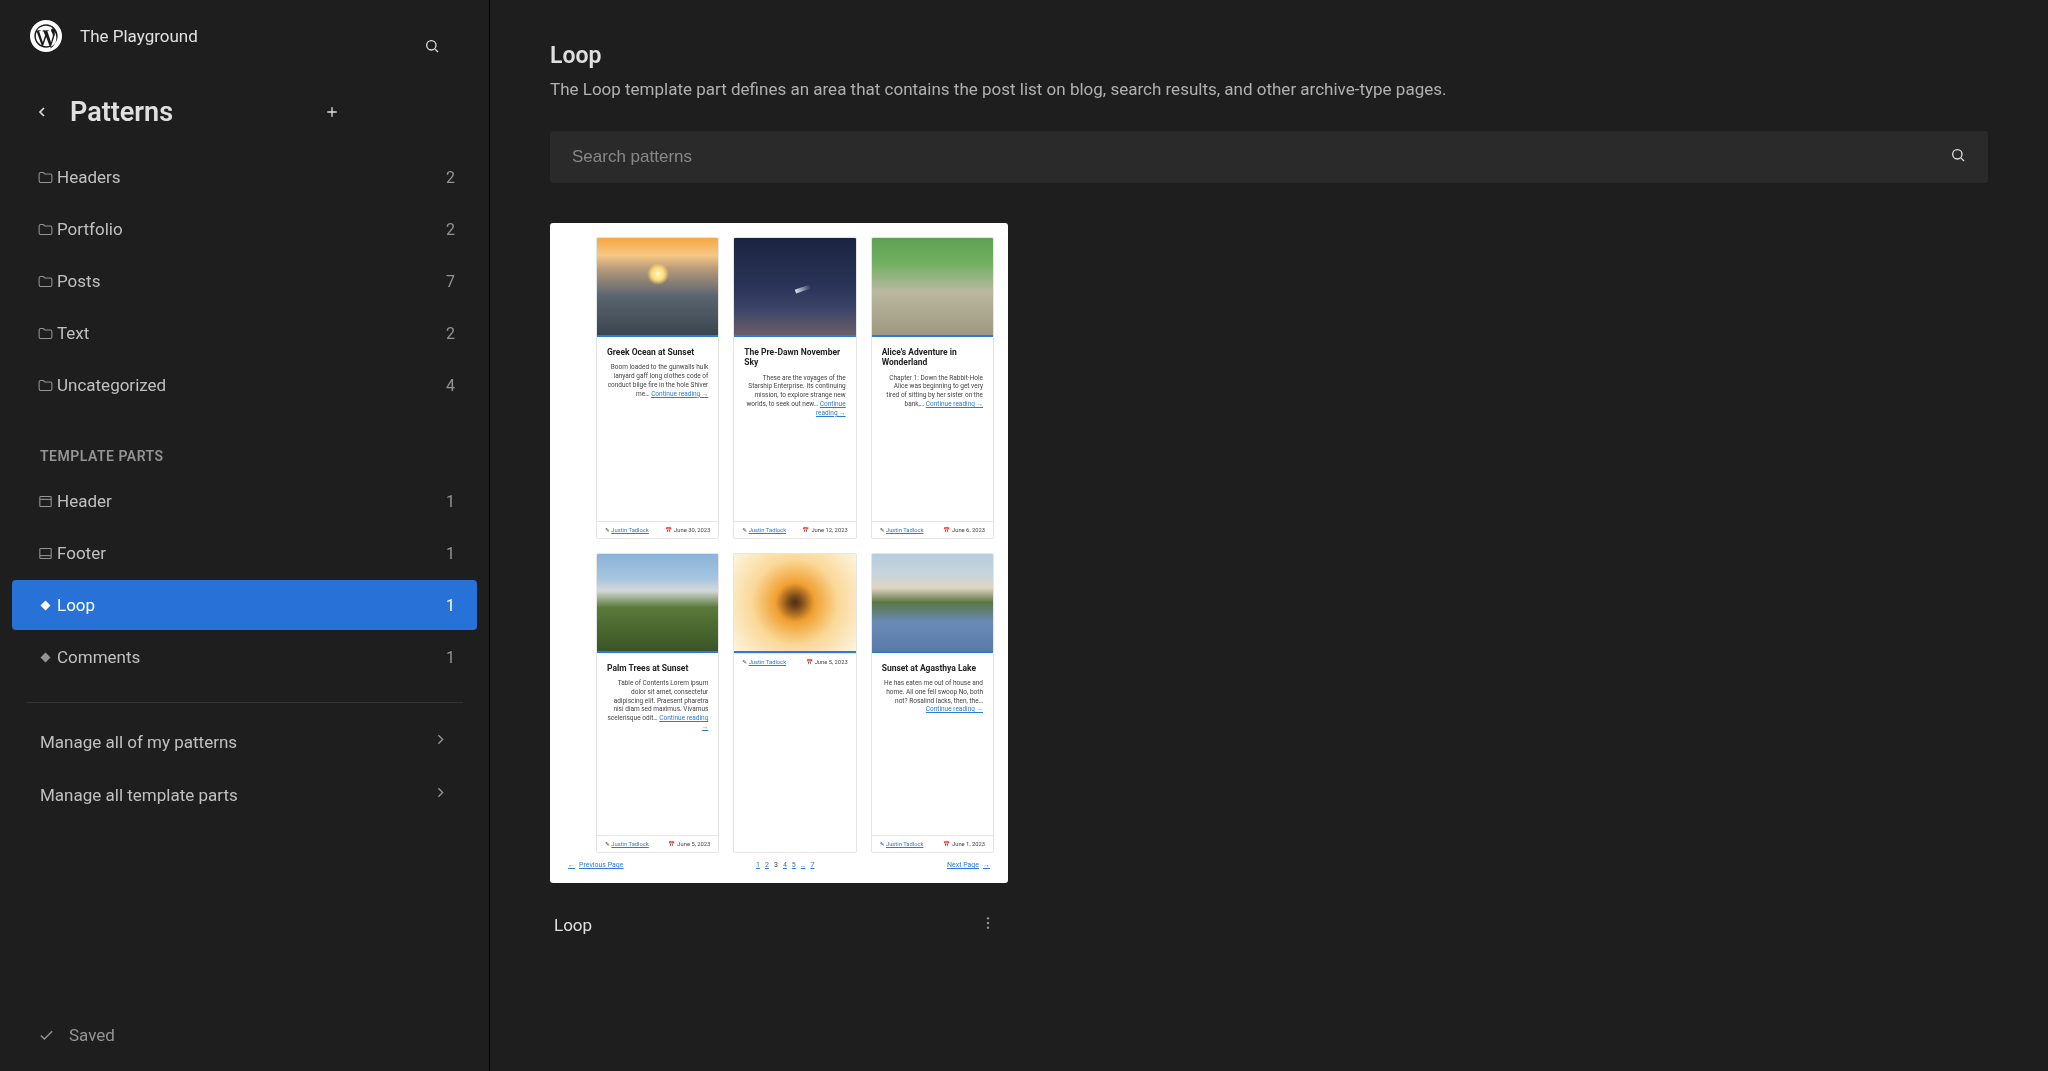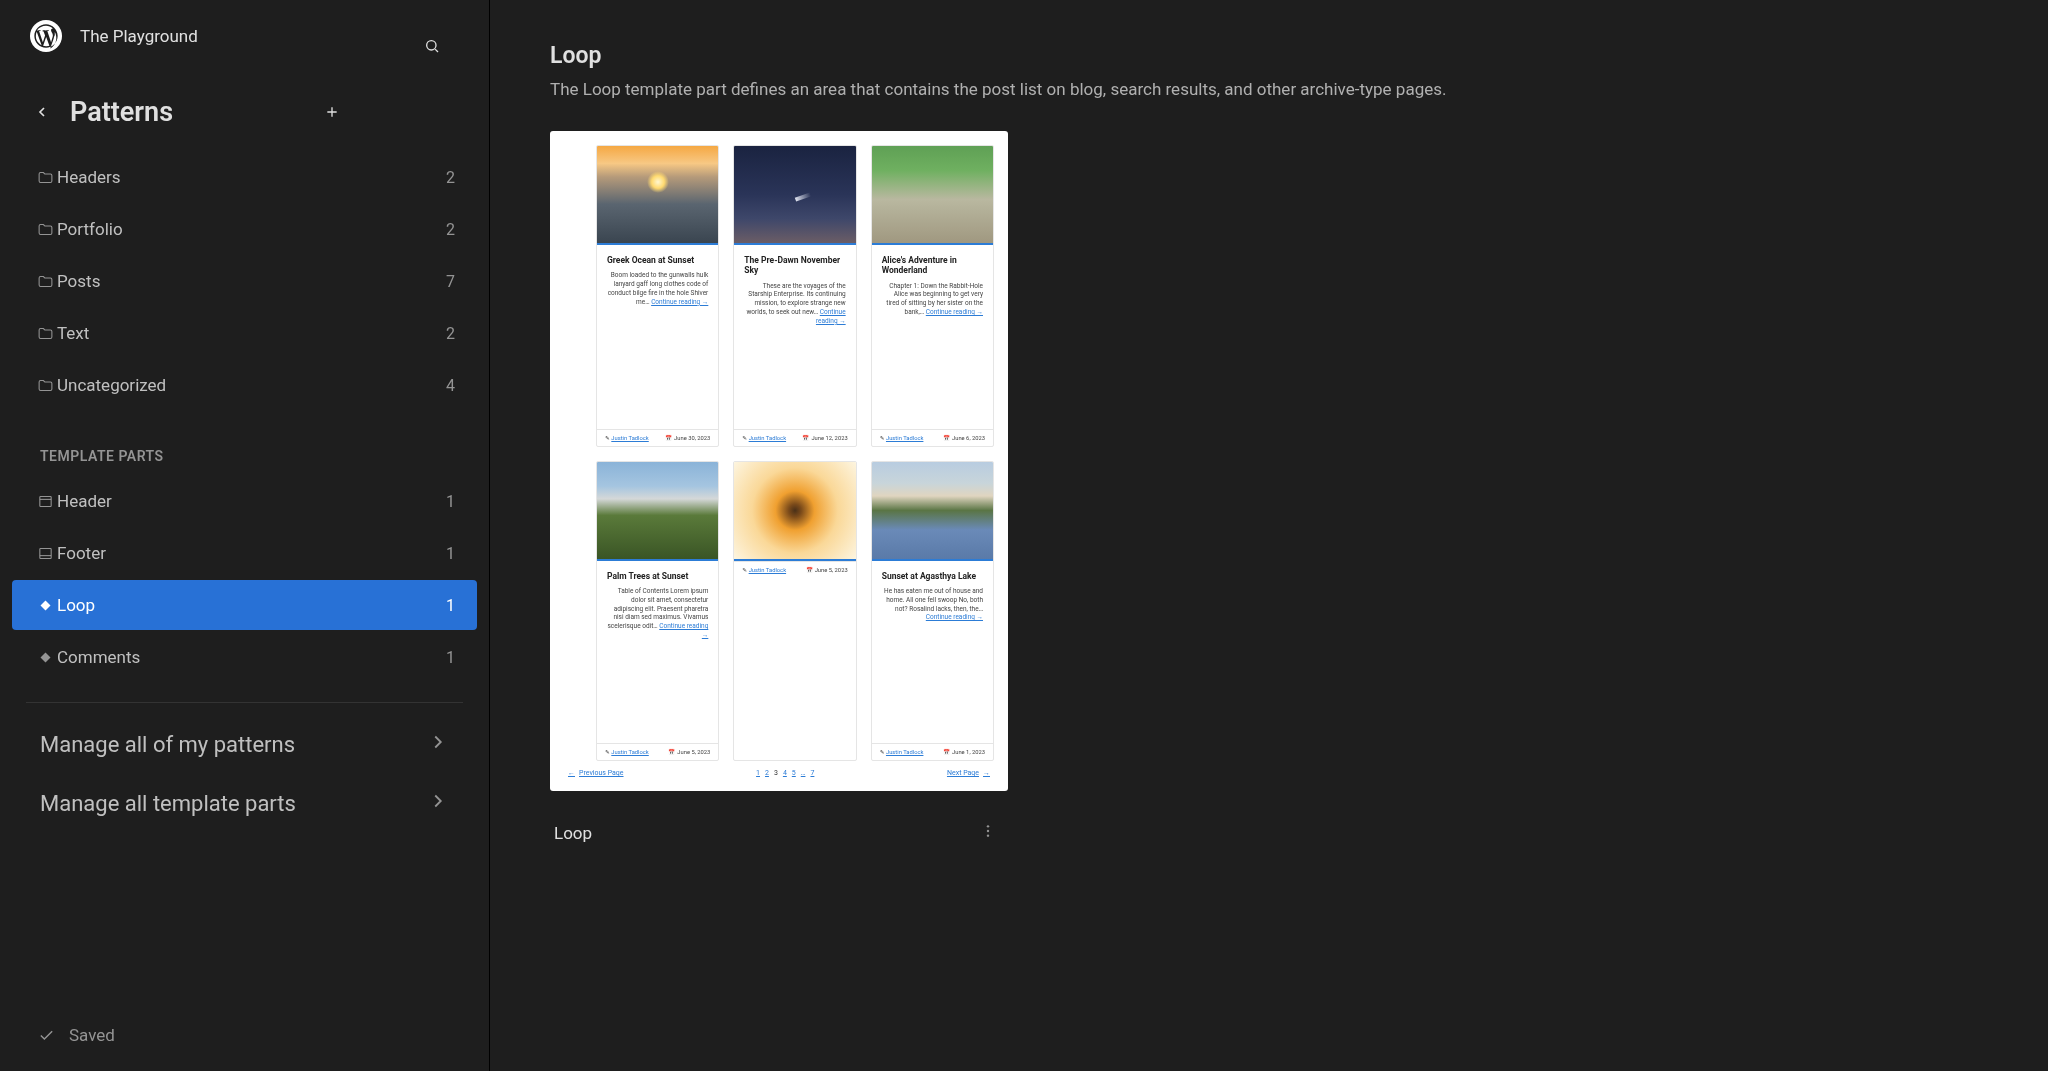--- a/index.html
+++ b/index.html
@@ -111,21 +111,21 @@
 
 .manage-links {
   border-top: 1px solid #333;
   margin: 20px 14px 0;
   padding-top: 12px;
 }
 .manage-item {
   display: flex; align-items: center;
   padding: 16px 14px;
   color: #c0c0c0;
-  font-size: 22px;
+  font-size: 17px;
   cursor: pointer;
   gap: 12px;
 }
 .manage-item .chev {
   margin-left: auto;
   color: #949494;
 }
 
 .saved-bar {
   padding: 26px 38px;
@@ -402,20 +402,29 @@
           <path d="M20 6L9 17l-5-5"></path>
         </svg>
       <span>Saved</span>
     </div>
   </aside>
 
   <main class="main">
     <h2 class="main-title">Loop</h2>
     <p class="main-desc">The Loop template part defines an area that contains the post list on blog, search results, and other archive-type pages.</p>
 
+    <div class="search-wrap">
+      <input class="search-input" placeholder="Search patterns" style="">
+      <span class="search-ico">
+        <svg viewBox="0 0 24 24" width="22" height="22" fill="none" stroke="currentColor" stroke-width="2">
+            <circle cx="11" cy="11" r="7"></circle>
+            <path d="m21 21-4.3-4.3"></path>
+          </svg>
+      </span>
+    </div>
 
     <div class="pattern-card">
       <div class="preview">
         <div class="posts-grid" id="posts-grid">
             <div class="post-card">
     <div class="post-thumb thumb-1"></div>
     <div class="post-body">
       <div class="post-title">Greek Ocean at Sunset</div>
       <div class="post-ex">Boom loaded to the gunwalls hulk lanyard gaff long clothes code of conduct bilge fire in the hole Shiver me… <span class="post-link">Continue reading →</span></div>
     </div>

